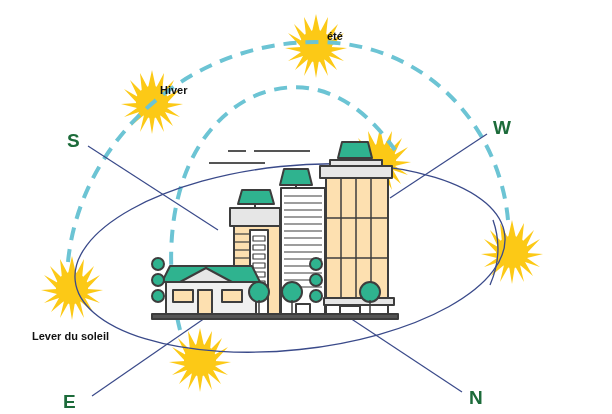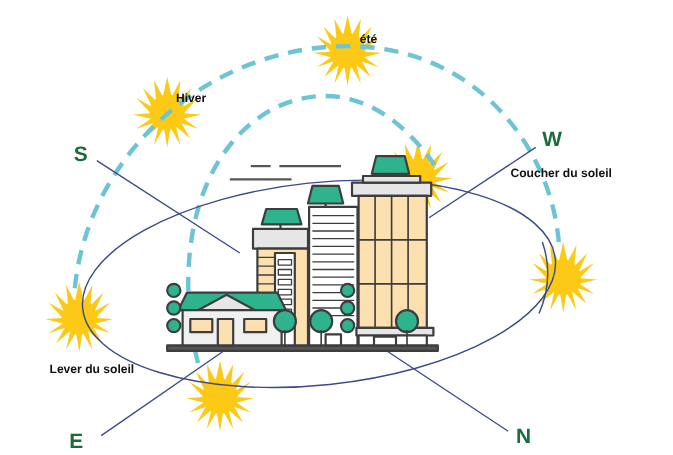--- a/index.html
+++ b/index.html
@@ -145,20 +145,19 @@
       <line x1="292" y1="300" x2="292" y2="314"></line>
       <line x1="370" y1="300" x2="370" y2="314"></line>
     </g>
   </g>
 
   <path d="M493,220 C500,240 500,262 490,285" fill="none" stroke="#3a4a8a" stroke-width="1.3"></path>
 </svg>
 
 <span class="lbl small" style="left:327px; top:30px;">été</span>
 <span class="lbl small" style="left:160px; top:84px;">Hiver</span>
-<span class="lbl small" style="left:464px; top:152px;">Coucher du soleil</span>
-<span class="lbl small" style="left:45px; top:330px;">Lever du soleil</span>
+<span class="lbl small" style="left:32px; top:330px;">Lever du soleil</span>
 
 <span class="lbl dir" style="left:67px; top:130px;">S</span>
 <span class="lbl dir" style="left:493px; top:117px;">W</span>
 <span class="lbl dir" style="left:63px; top:391px;">E</span>
 <span class="lbl dir" style="left:469px; top:387px;">N</span>
 </div>
 
 </body></html>

